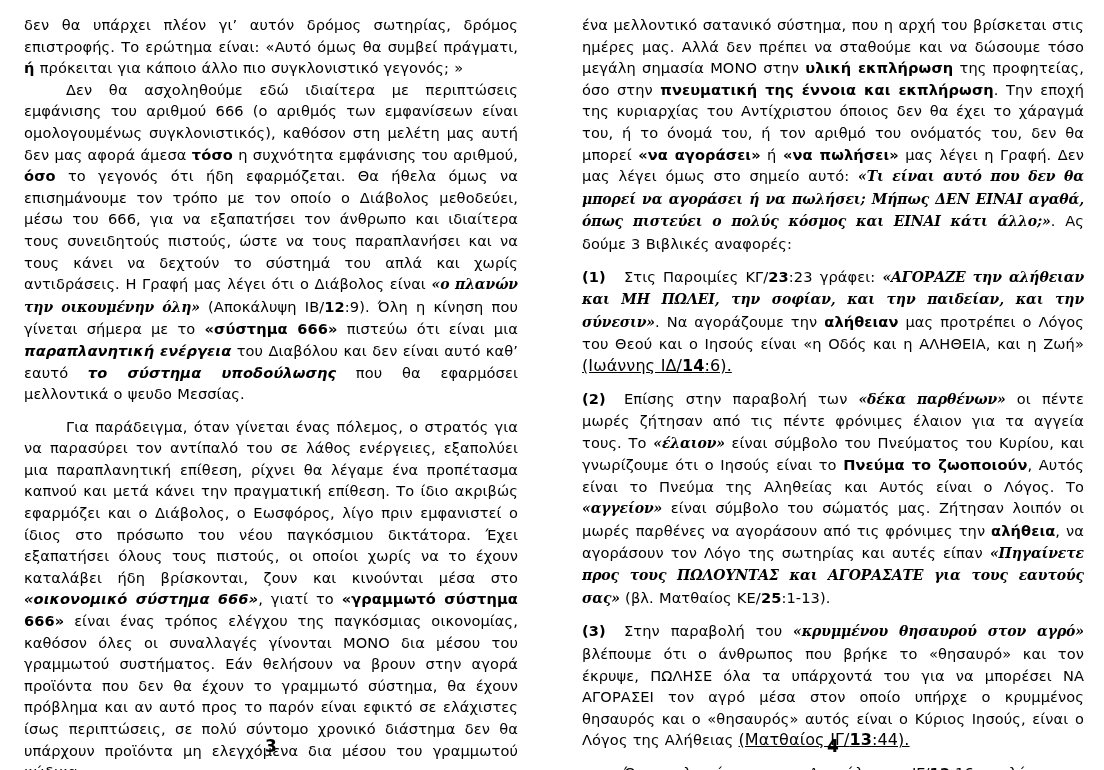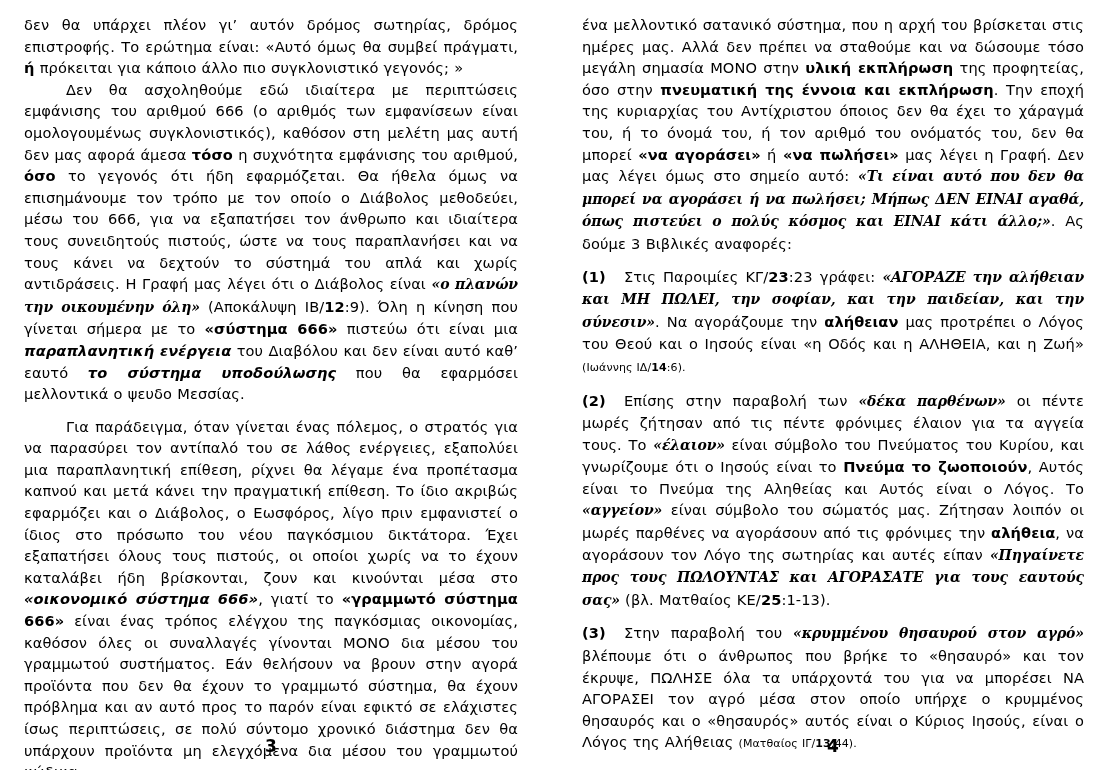--- a/index.html
+++ b/index.html
@@ -68,21 +68,22 @@
   .u {
   }
   .scripture {
     font-family: "DejaVu Serif", "Liberation Serif", serif;
     font-style: italic;
     font-weight: bold;
     font-size: 14px;
     letter-spacing: -0.1px;
   }
   .ref-small {
-    font-size: 11px;
+    font-size: 16px;
+    text-decoration: underline;
   }
   .folio {
     position: absolute;
     bottom: 14px;
     left: 0;
     right: 0;
     text-align: center;
     font-size: 17px;
     font-weight: bold;
     font-family: "DejaVu Sans", "Liberation Sans", sans-serif;

